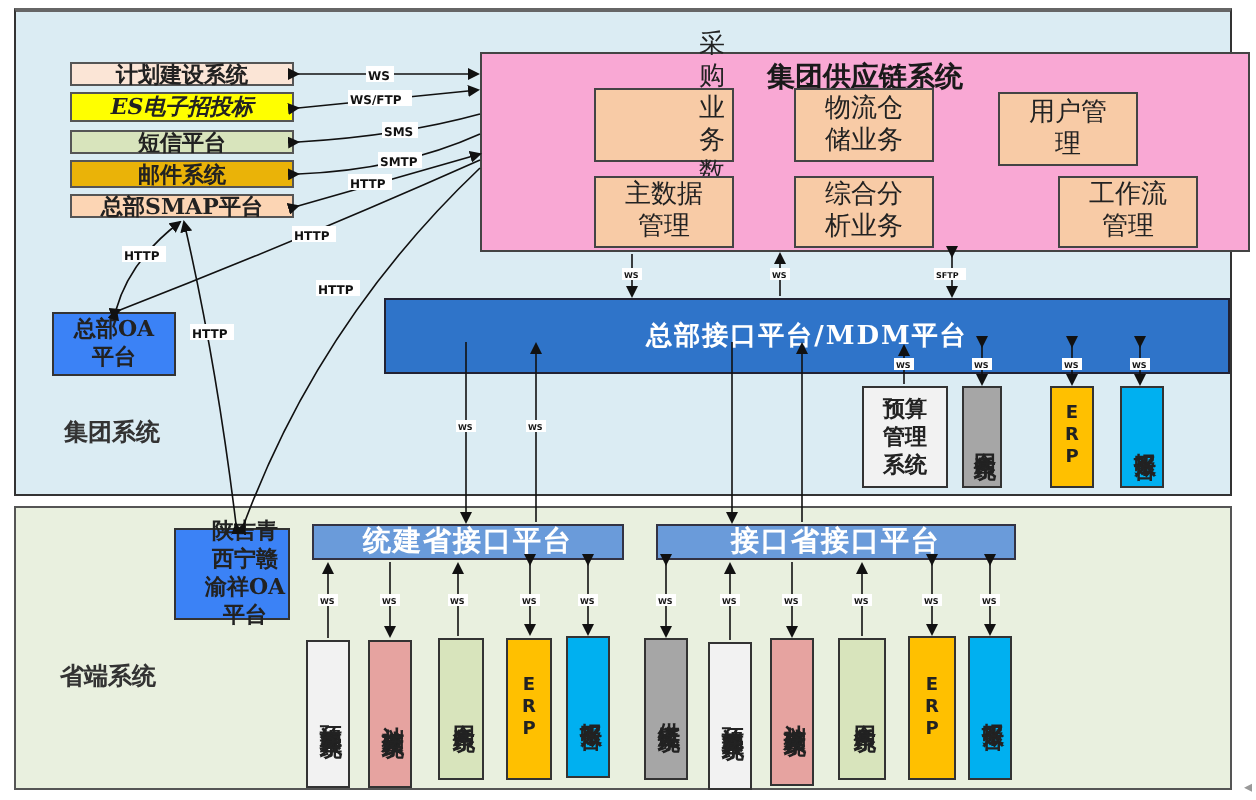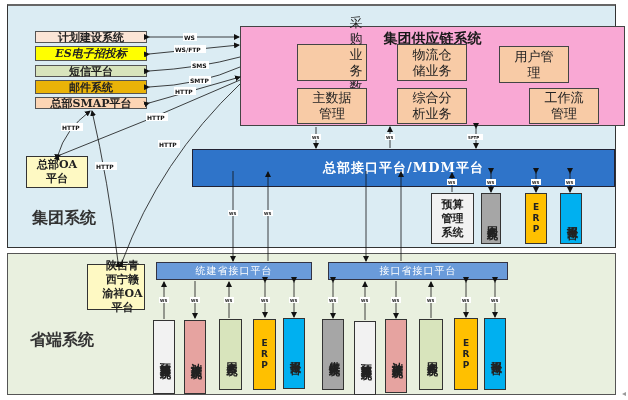--- a/index.html
+++ b/index.html
@@ -3,38 +3,38 @@
 <meta charset="utf-8">
 <style>
   html, body { margin:0; padding:0; background:#ffffff; }
   body { width:628px; height:400px; position:relative; overflow:hidden;
          font-family:"DejaVu Serif", serif; }
   .abs { position:absolute; box-sizing:border-box; }
   .region-top { left:7px; top:4px; width:609px; height:244px; background:#dbecf3;
                 border:1px solid #333; border-top:2px solid #666; }
   .region-bot { left:7px; top:253px; width:609px; height:142px; background:#e9f0df;
                 border:1px solid #555; }
-  .region-label { font-size:16px; font-weight:bold; color:#333; }
+  .region-label { font-size:12px; font-weight:bold; color:#333; }
   .lbox { border:1px solid #555; font-size:11px; font-weight:bold; text-align:center;
           display:flex; align-items:center; justify-content:center; color:#222; }
   .core { left:240px; top:26px; width:385px; height:100px; background:#f9a8d4;
           border:1px solid #444; }
   .core-title { left:0; top:3px; width:100%; text-align:center; font-size:14px; font-weight:bold; color:#1a1a1a; }
   .module { background:#f8cba6; border:1px solid #444; font-size:13px; color:#222;
             display:flex; align-items:center; justify-content:center; text-align:center; line-height:16px; }
   .bus { background:#2f74c9; border:1px solid #223; color:#fff; font-size:13px; font-weight:bold;
          display:flex; align-items:center; justify-content:center; letter-spacing:1px; }
-  .pbus { background:#6a9bda; border:1px solid #334; color:#fff; font-size:10px; font-weight:normal;
+  .pbus { background:#6a9bda; border:1px solid #334; color:#fff; font-size:14px; font-weight:bold;
           display:flex; align-items:center; justify-content:center; letter-spacing:1px; }
   .vbox { border:1px solid #333; font-size:11px; font-weight:bold; color:#222;
           display:flex; align-items:center; justify-content:center; text-align:center;
           writing-mode:vertical-rl; text-orientation:upright; letter-spacing:1px; }
   .hbox { border:1px solid #333; font-size:11px; font-weight:bold; color:#222;
           display:flex; align-items:center; justify-content:center; text-align:center; line-height:14px; }
-  .oa { background:#fef9c3; border:1px solid #333; font-size:11px; font-weight:bold; color:#222;
+  .oa { background:#3b82f6; border:1px solid #333; font-size:11px; font-weight:bold; color:#222;
         display:flex; align-items:center; justify-content:center; text-align:center; line-height:14px; }
   svg.links { position:absolute; left:0; top:0; }
   .lbl { font-family:"DejaVu Sans", sans-serif; font-size:6px; font-weight:bold; fill:#111; }
   .lblbg { fill:#ffffff; }
   .margin-mark { right:2px; top:389px; font-size:8px; color:#999; }
 </style>
 </head>
 <body>
 
 <div class="abs region-top"></div>

